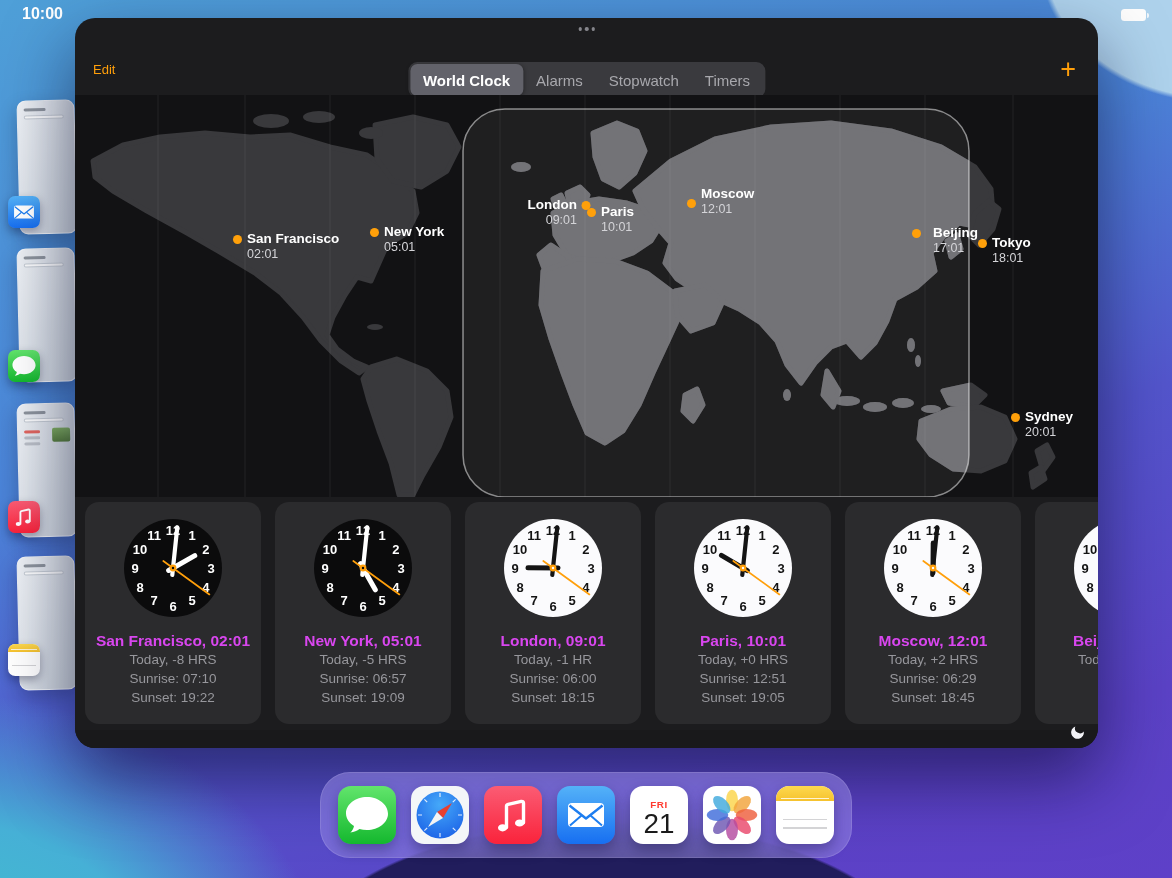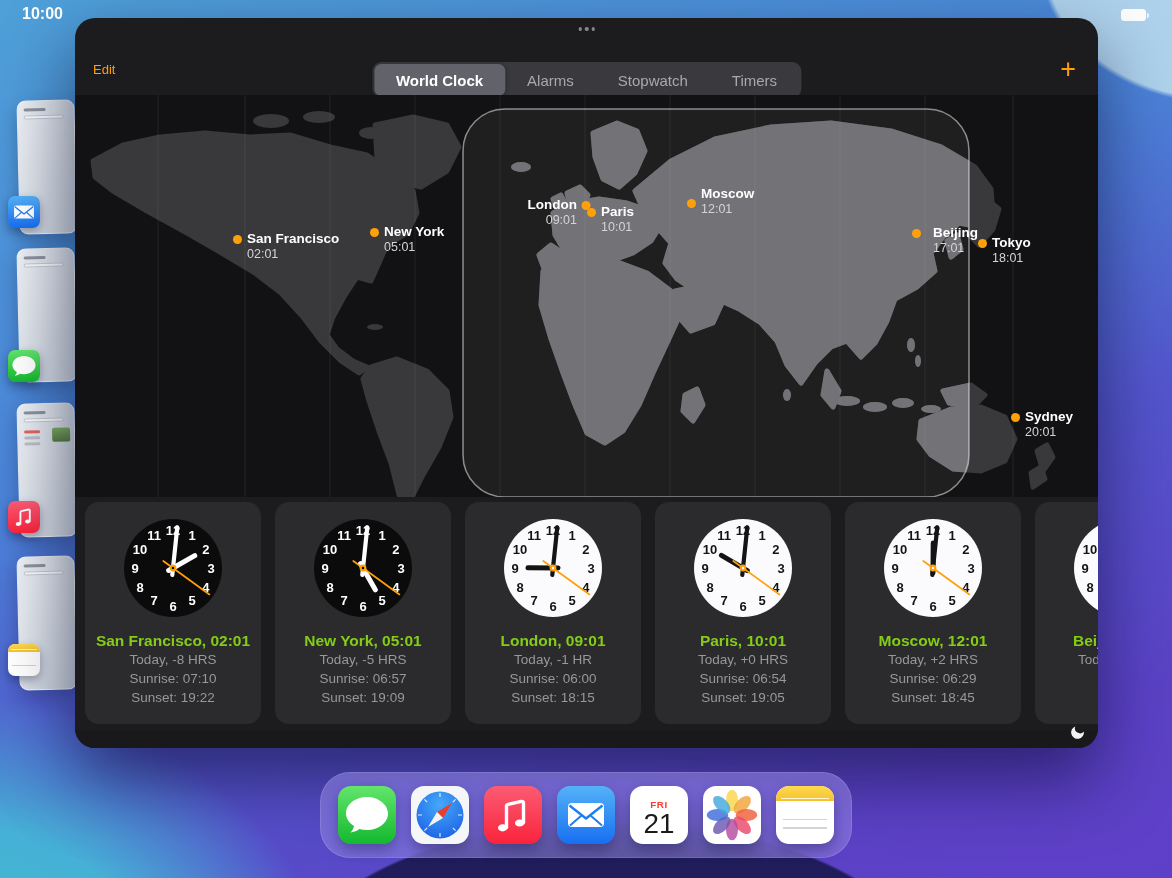--- a/index.html
+++ b/index.html
@@ -52,39 +52,39 @@
   .main-window{ position:absolute; left:75px; top:18px; width:1023px; height:730px;
     background:#1c1c1e; border-radius:20px; overflow:hidden;
     box-shadow:0 30px 70px rgba(8,8,40,.55); }
   .handle{ position:absolute; left:50%; top:9px; transform:translateX(-50%); display:flex; gap:3px; }
   .handle i{ width:3.5px; height:3.5px; border-radius:50%; background:#85858b; }
   .win-header{ position:relative; height:77px; display:flex; align-items:center; }
   .edit-btn{ position:absolute; left:18px; top:44px; font-size:13px; color:#ff9f0a; cursor:default; }
   .add-btn{ position:absolute; right:22px; top:36px; font-size:27px; font-weight:300; color:#ff9f0a; }
   .seg{ position:absolute; left:50%; top:44px; transform:translateX(-50%); height:36px;
         background:#3a3a3e; border-radius:9px; display:flex; align-items:center; padding:2px; }
-  .seg .tab{ height:32px; display:flex; align-items:center; padding:0 22px; font-size:15px;
+  .seg .tab{ height:32px; display:flex; align-items:center; padding:0 13px; font-size:15px;
              color:#a8a8ad; border-radius:7px; white-space:nowrap; }
   .seg .tab.selected{ background:#62626a; color:#fff; font-weight:700;
                       box-shadow:0 1px 4px rgba(0,0,0,.35); }
   
   .map{ position:relative; width:1023px; height:402px; background:#121214; }
   .map svg{ position:absolute; inset:0; }
   .city{ position:absolute; display:flex; align-items:flex-start; gap:5px; pointer-events:none; }
   .city .dot{ width:9px; height:9px; border-radius:50%; background:#ffa00a; margin-top:4px; flex:0 0 auto; }
   .city .cname{ color:#fff; font-size:13.5px; font-weight:700; line-height:16px; white-space:nowrap; }
   .city .ctime{ color:#d4d4d8; font-size:12.5px; line-height:15px; }
   .city.left .texts{ text-align:right; }
   
   .cards-region{ position:relative; height:233px; background:#1c1c1e; }
   .cards-row{ position:absolute; left:0; top:5px; display:flex; gap:14px; padding-left:10px; }
   .clock-card{ width:176px; height:222px; background:#2b2b2d; border-radius:14px; flex:0 0 auto;
                display:flex; flex-direction:column; align-items:center; }
   .clock-card svg{ margin-top:14px; }
-  .card-title{ margin-top:8px; color:#84cc16; font-size:15.5px; font-weight:700; white-space:nowrap; }
+  .card-title{ margin-top:8px; color:#d946ef; font-size:15.5px; font-weight:700; white-space:nowrap; }
   .card-line{ color:#97979c; font-size:13.5px; line-height:18px; margin-top:1px; white-space:nowrap; }
   .bottom-bar{ position:relative; height:18px; background:#19191b; }
   .moon{ position:absolute; right:12px; top:-6px; width:17px; height:17px; }
   
   .dock{ position:absolute; left:320px; top:772px; width:532px; height:86px; border-radius:30px;
          background:rgba(148,136,208,.55); backdrop-filter:blur(18px) saturate(1.4);
          display:flex; align-items:center; justify-content:center; gap:15px;
          box-shadow:inset 0 0 0 1px rgba(255,255,255,.12); }
   .dock .app-ic{ box-shadow:0 6px 14px rgba(15,15,50,.35); }
 </style>
@@ -411,21 +411,21 @@
                 <text x="32.999999999999986" y="23.59103465619134" text-anchor="middle" font-size="13" font-weight="600" fill="#141414" font-family="Liberation Sans, sans-serif">11</text>
                 <text x="51.99999999999999" y="18.5" text-anchor="middle" font-size="13" font-weight="600" fill="#141414" font-family="Liberation Sans, sans-serif">12</text>
     <line x1="56.308145802207626" y1="54.53769181480352" x2="30.459270988961862" y2="39.311540925982385" stroke="#141414" stroke-width="5" stroke-linecap="round"></line>
                 <line x1="51.268300757126426" y1="58.961653267577915" x2="56.28566699397379" y2="11.224602289900794" stroke="#141414" stroke-width="4.2" stroke-linecap="round"></line>
                 <line x1="42.29179606750063" y1="44.94657697249032" x2="88.40576474687263" y2="78.45033635316129" stroke="#ff9f0a" stroke-width="1.7" stroke-linecap="round"></line>
     <circle cx="52" cy="52" r="3.4" fill="#ff9f0a"></circle>
                 <circle cx="52" cy="52" r="1.2" fill="#fbfbfd"></circle>
   </svg></span>
     <div class="card-title">Paris, 10:01</div>
     <div class="card-line">Today, +0 HRS</div>
-    <div class="card-line">Sunrise: 06:54</div>
+    <div class="card-line">Sunrise: 12:51</div>
     <div class="card-line">Sunset: 19:05</div>
   </div>
 
   <div class="clock-card">
     <span><svg width="104" height="104" viewBox="0 0 104 104">
     <circle cx="52" cy="52" r="49" fill="#fbfbfd"></circle>
                 <text x="71" y="23.591034656191326" text-anchor="middle" font-size="13" font-weight="600" fill="#141414" font-family="Liberation Sans, sans-serif">1</text>
                 <text x="84.90896534380866" y="37.5" text-anchor="middle" font-size="13" font-weight="600" fill="#141414" font-family="Liberation Sans, sans-serif">2</text>
                 <text x="90" y="56.5" text-anchor="middle" font-size="13" font-weight="600" fill="#141414" font-family="Liberation Sans, sans-serif">3</text>
                 <text x="84.90896534380867" y="75.5" text-anchor="middle" font-size="13" font-weight="600" fill="#141414" font-family="Liberation Sans, sans-serif">4</text>

